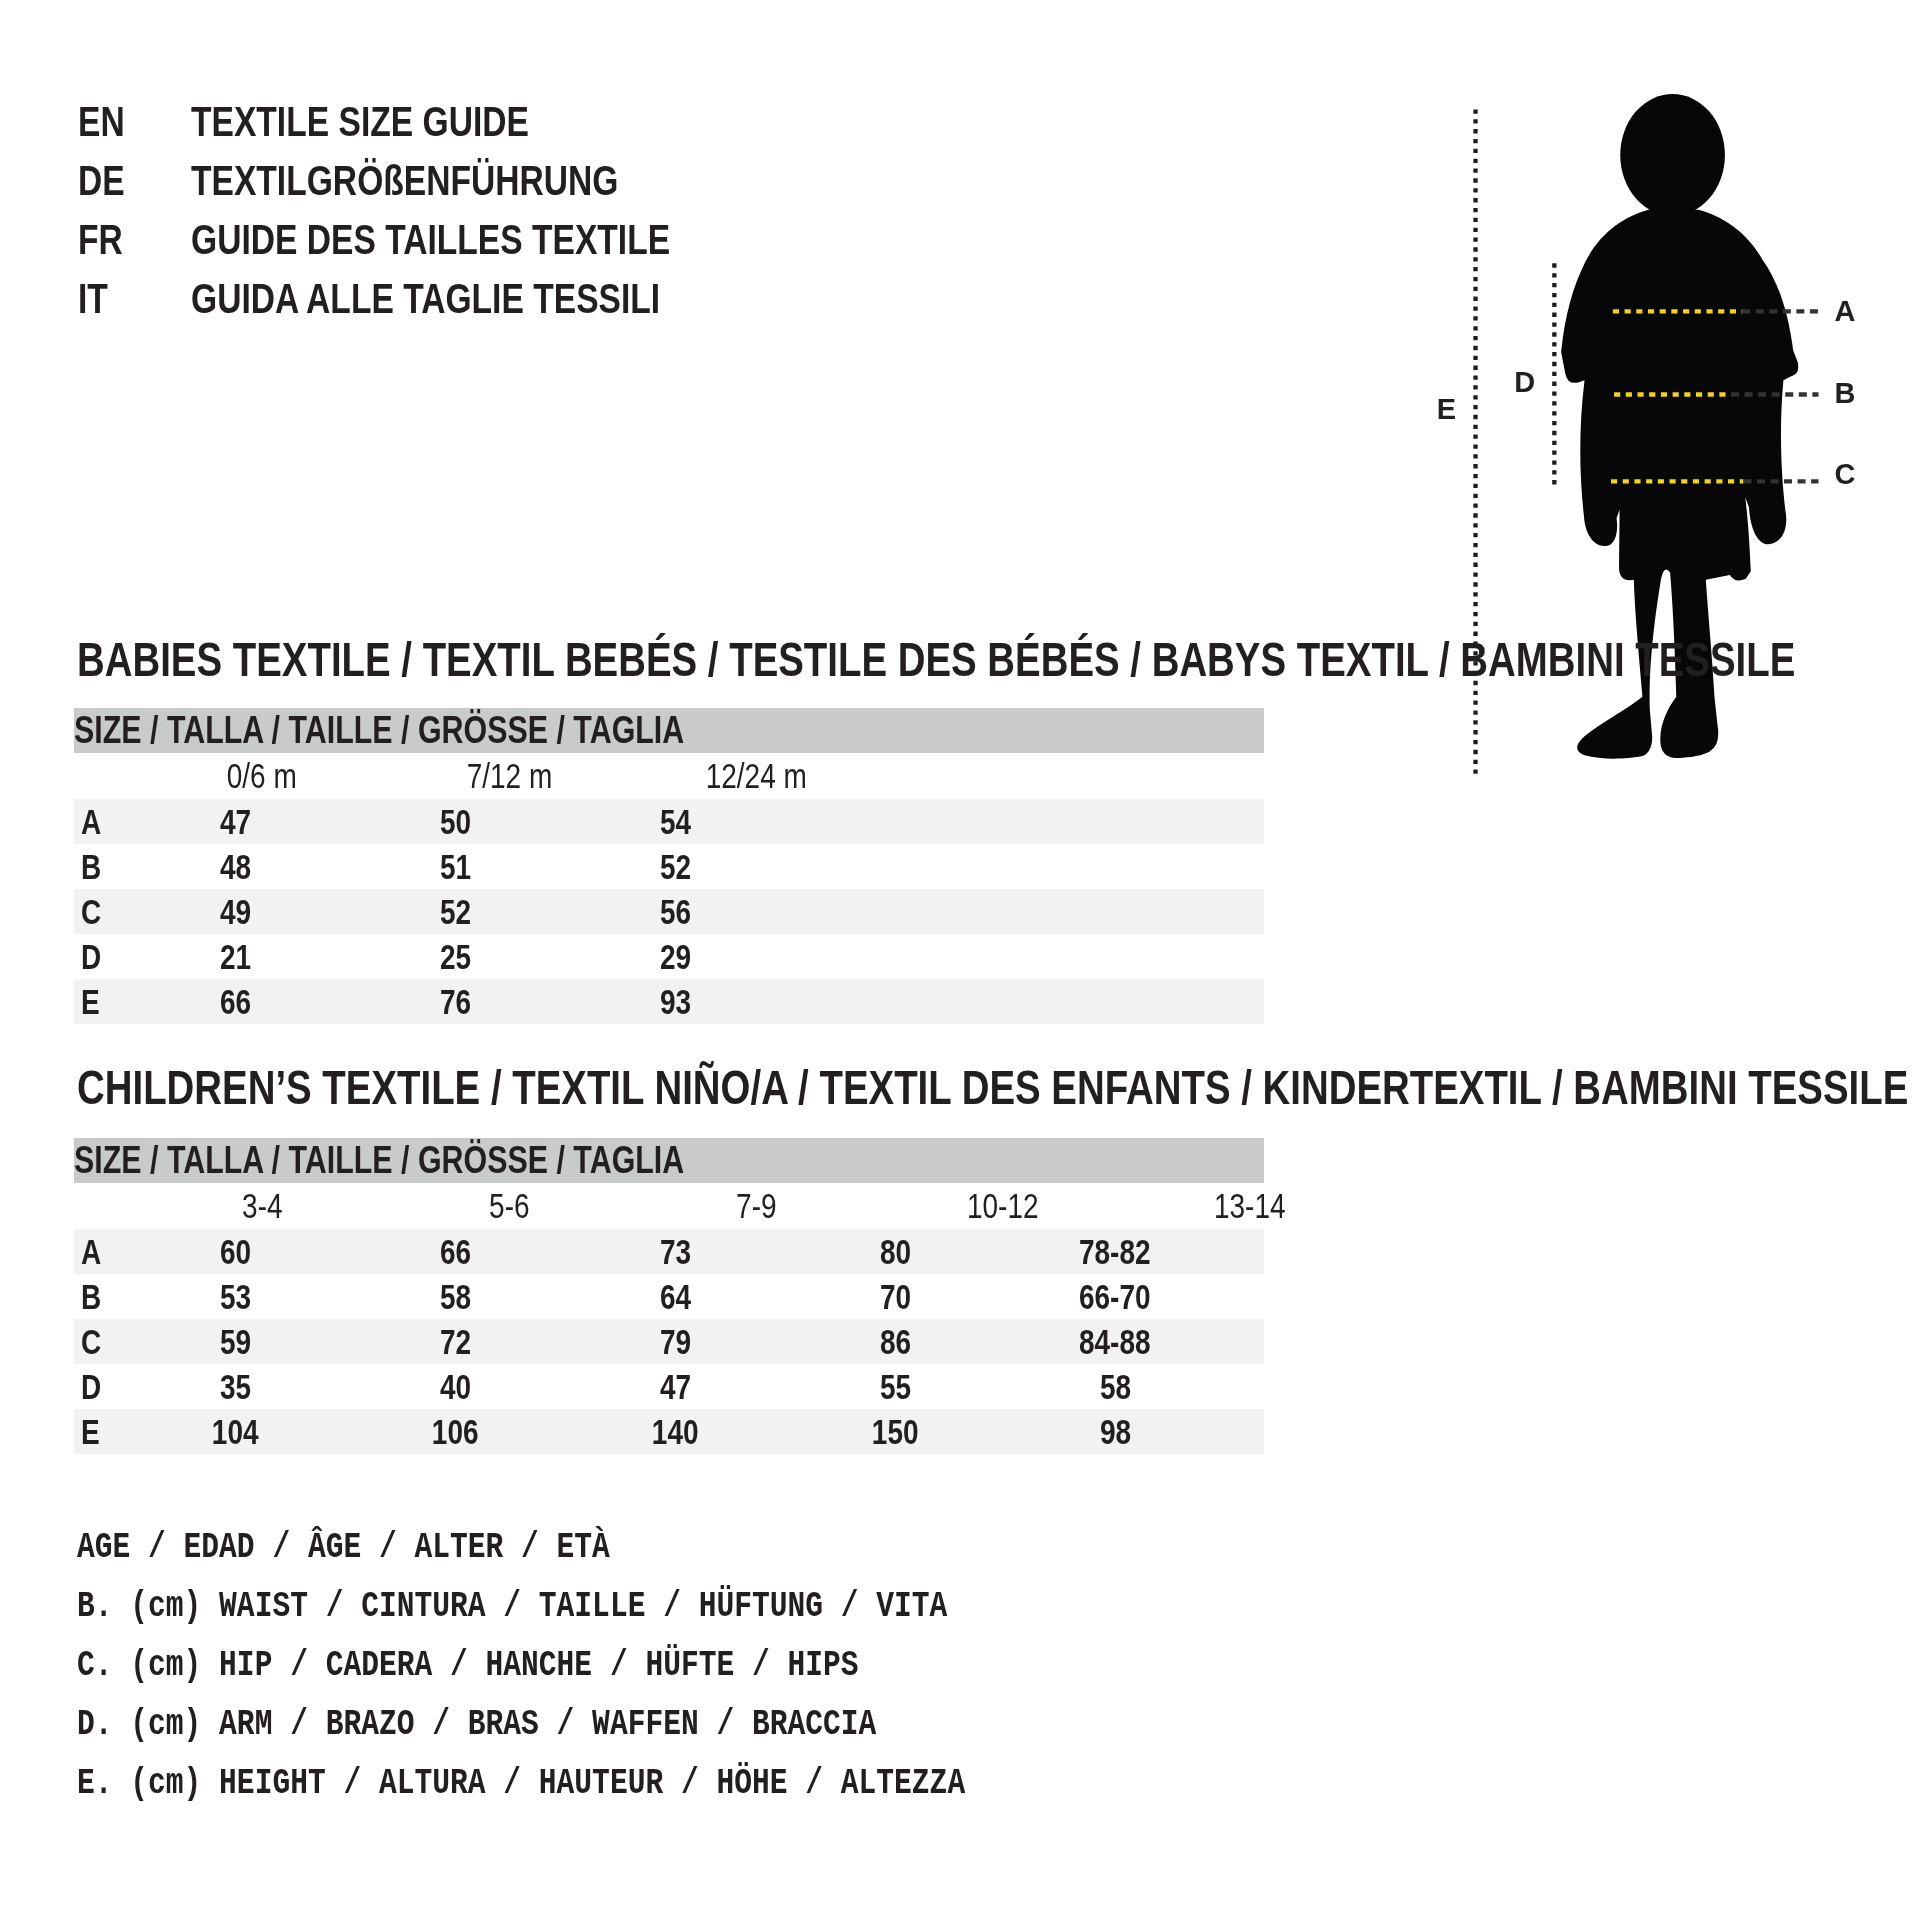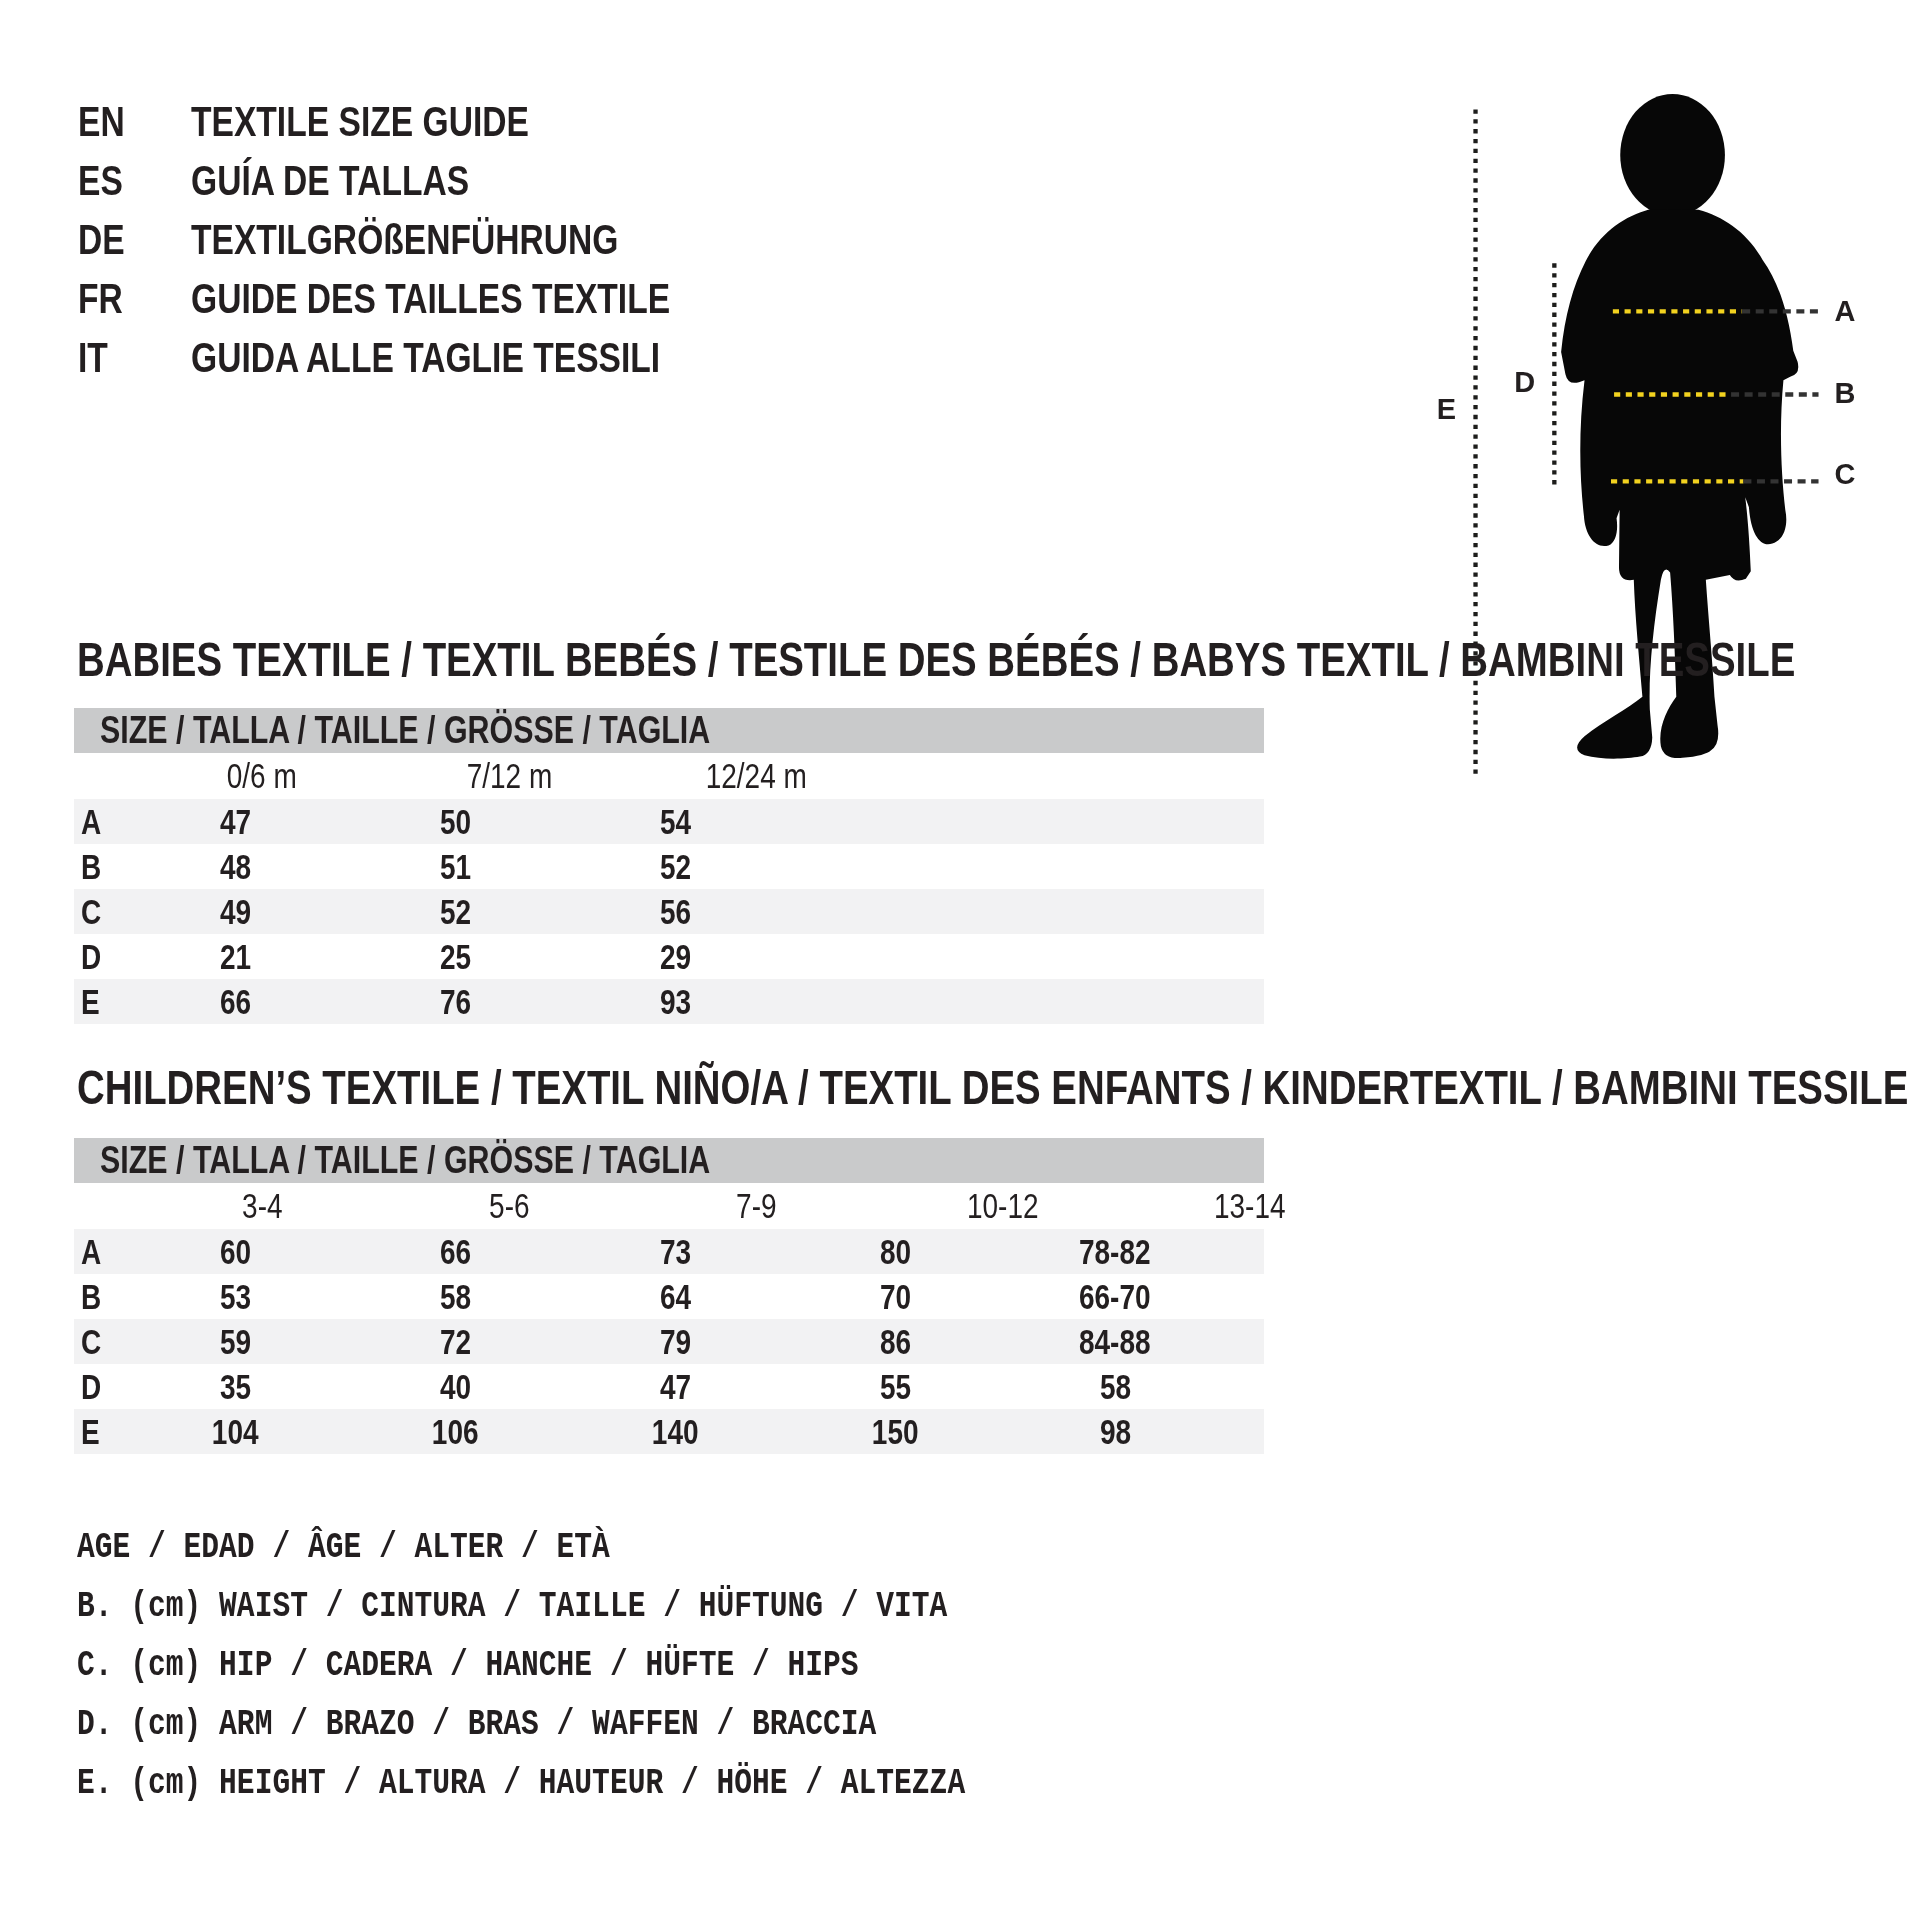--- a/index.html
+++ b/index.html
@@ -15,21 +15,21 @@
   .lang-row{display:flex;height:59px;align-items:center;font-size:42px;font-weight:600;letter-spacing:0;}
   .lang-code{width:113px;flex:0 0 113px;}
   .lang-title{}
 
   
   .section-heading{left:77px;font-size:48px;font-weight:600;line-height:40px;}
 
   
   .size-table{left:74px;width:1190px;}
   .size-bar{height:45px;background:var(--bar_bg,#c9cacb);display:flex;align-items:center;
-            padding-left:26px;box-sizing:border-box;font-size:38px;font-weight:600;}
+            padding-left:0;box-sizing:border-box;font-size:38px;font-weight:600;}
   .col-head-row,.data-row{display:grid;align-items:center;}
   .col-head-row{height:46px;font-size:35px;font-weight:400;gap:27px;}
   .data-row{height:45px;font-size:35px;font-weight:600;}
   .data-row.striped{background:var(--stripe_bg,#f2f2f3);}
   .cell-letter{padding-left:7.4px;}
   .cell-val,.cell-colhead{text-align:center;display:flex;justify-content:center;align-items:center;height:100%;}
 
   
   #legend-block{left:77px;top:1517px;}
   .legend-row{height:59px;display:flex;align-items:center;font-size:37px;font-weight:600;font-family:Liberation Mono, monospace;}
@@ -37,24 +37,20 @@
   
   #size-diagram-svg text{font-family:"Liberation Sans",sans-serif;font-weight:700;font-size:47px;fill:var(--text,#231f20);}
 </style>
 </head>
 <body>
 
 <div id="lang-block" class="abs">
     <div class="lang-row">
       <span class="lang-code"><span class="cond">EN</span></span>
       <span class="lang-title"><span class="cond">TEXTILE SIZE GUIDE</span></span>
-    </div>
-    <div class="lang-row">
-      <span class="lang-code"><span class="cond">ES</span></span>
-      <span class="lang-title"><span class="cond">GUÍA DE TALLAS</span></span>
     </div>
     <div class="lang-row">
       <span class="lang-code"><span class="cond">DE</span></span>
       <span class="lang-title"><span class="cond">TEXTILGRÖßENFÜHRUNG</span></span>
     </div>
     <div class="lang-row">
       <span class="lang-code"><span class="cond">FR</span></span>
       <span class="lang-title"><span class="cond">GUIDE DES TAILLES TEXTILE</span></span>
     </div>
     <div class="lang-row">

